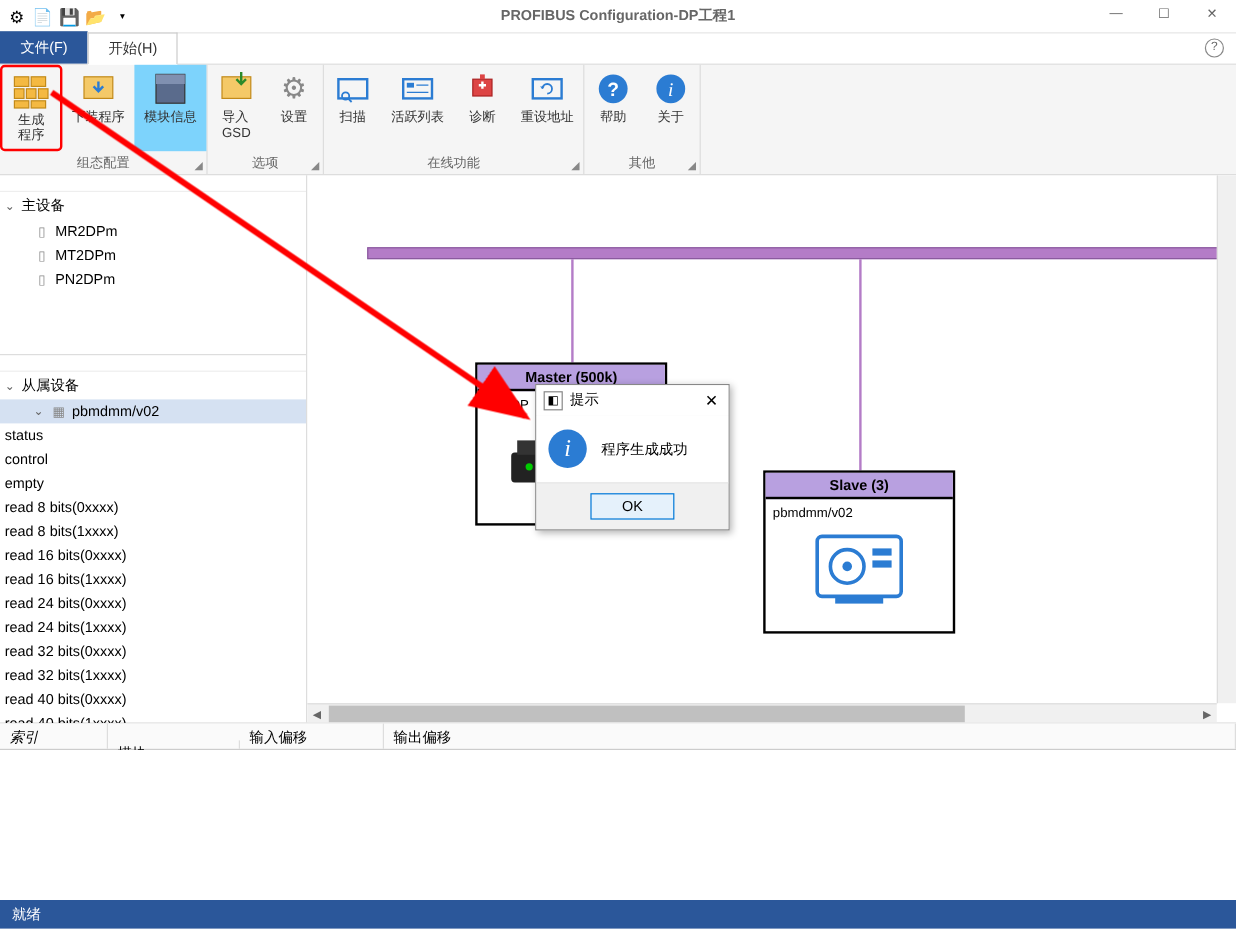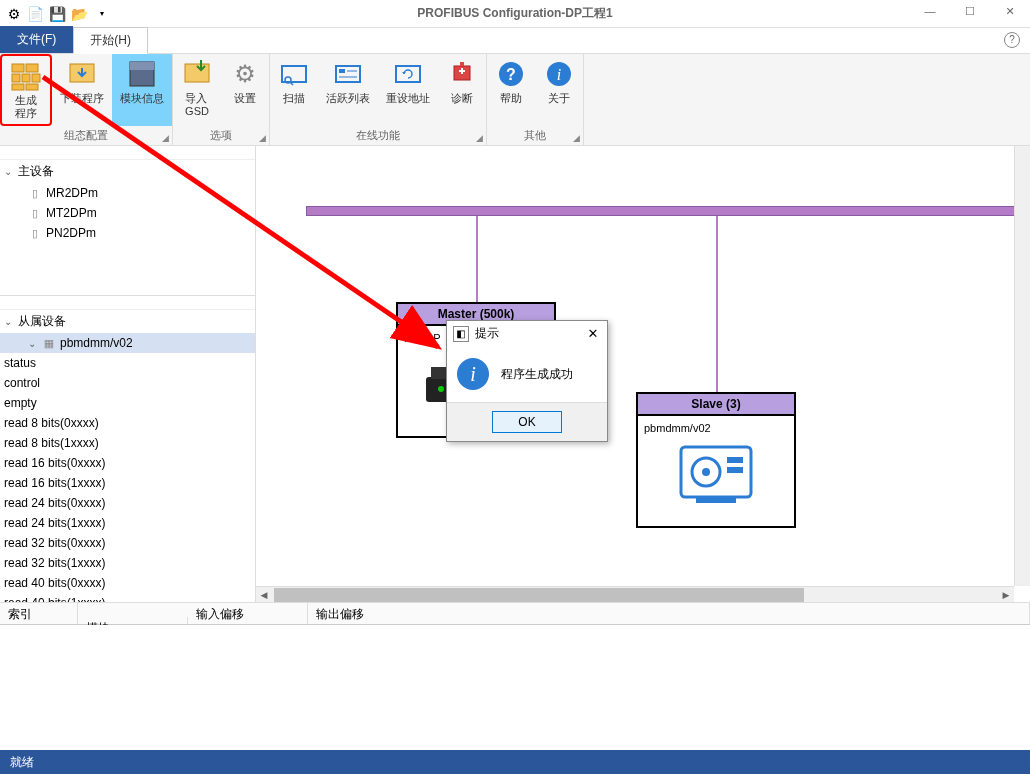--- a/index.html
+++ b/index.html
@@ -177,36 +177,36 @@
               <rect x="7" y="11" width="6" height="4" fill="#2b7cd3"></rect>
               <line x1="15" y1="13" x2="25" y2="13" stroke="#2b7cd3"></line>
               <line x1="7" y1="19" x2="25" y2="19" stroke="#2b7cd3"></line>
             </svg>
           </div>
         <div class="ribbon-label">活跃列表</div>
       </div>
       <div class="ribbon-item">
         <div class="ribbon-icon">
             <svg width="32" height="32" viewBox="0 0 32 32">
+              <rect x="8" y="8" width="16" height="14" fill="#d44" stroke="#a22"></rect>
+              <rect x="14" y="4" width="4" height="4" fill="#d44"></rect>
+              <path d="M13 13 h6 M16 10 v6" stroke="#fff" stroke-width="2"></path>
+            </svg>
+          </div>
+        <div class="ribbon-label">诊断</div>
+      </div>
+      <div class="ribbon-item">
+        <div class="ribbon-icon">
+            <svg width="32" height="32" viewBox="0 0 32 32">
               <rect x="4" y="8" width="24" height="16" fill="none" stroke="#2b7cd3" stroke-width="2"></rect>
               <path d="M12 16 A4 4 0 1 1 16 20" fill="none" stroke="#2b7cd3" stroke-width="1.5"></path>
               <path d="M10 14 L12 16 L14 14" fill="#2b7cd3"></path>
             </svg>
           </div>
         <div class="ribbon-label">重设地址</div>
-      </div>
-      <div class="ribbon-item">
-        <div class="ribbon-icon">
-            <svg width="32" height="32" viewBox="0 0 32 32">
-              <rect x="8" y="8" width="16" height="14" fill="#d44" stroke="#a22"></rect>
-              <rect x="14" y="4" width="4" height="4" fill="#d44"></rect>
-              <path d="M13 13 h6 M16 10 v6" stroke="#fff" stroke-width="2"></path>
-            </svg>
-          </div>
-        <div class="ribbon-label">诊断</div>
       </div>
     </div>
     <div class="ribbon-group-label"><span>在线功能</span><span class="launcher">◢</span></div>
   </div>
 
   <div class="ribbon-group">
     <div class="ribbon-group-items">
       <div class="ribbon-item">
         <div class="ribbon-icon">
             <svg width="32" height="32">
@@ -346,21 +346,21 @@
       <div class="scroll-arrow">◀</div>
       <div class="scroll-thumb" style="width:530px;height:14px;margin-left:2px;"></div>
       <div class="scroll-arrow" style="margin-left:auto;">▶</div>
     </div>
     <div class="scrollbar-v"></div>
   </div>
 </div>
 
 <div class="bottom-panel">
   <div class="bottom-headers">
-    <div class="bottom-header-cell" style="width:78px;">索引</div>
+    <div class="bottom-header-cell" style="width:90px;font-style:italic;">索引</div>
     <div class="bottom-header-cell" style="width:110px;margin-top:14px;">模块</div>
     <div class="bottom-header-cell" style="width:120px;">输入偏移</div>
     <div class="bottom-header-cell" style="flex:1;">输出偏移</div>
   </div>
   <div class="bottom-body"></div>
 </div>
 
 <div class="statusbar">
   <span>就绪</span>
 </div>

